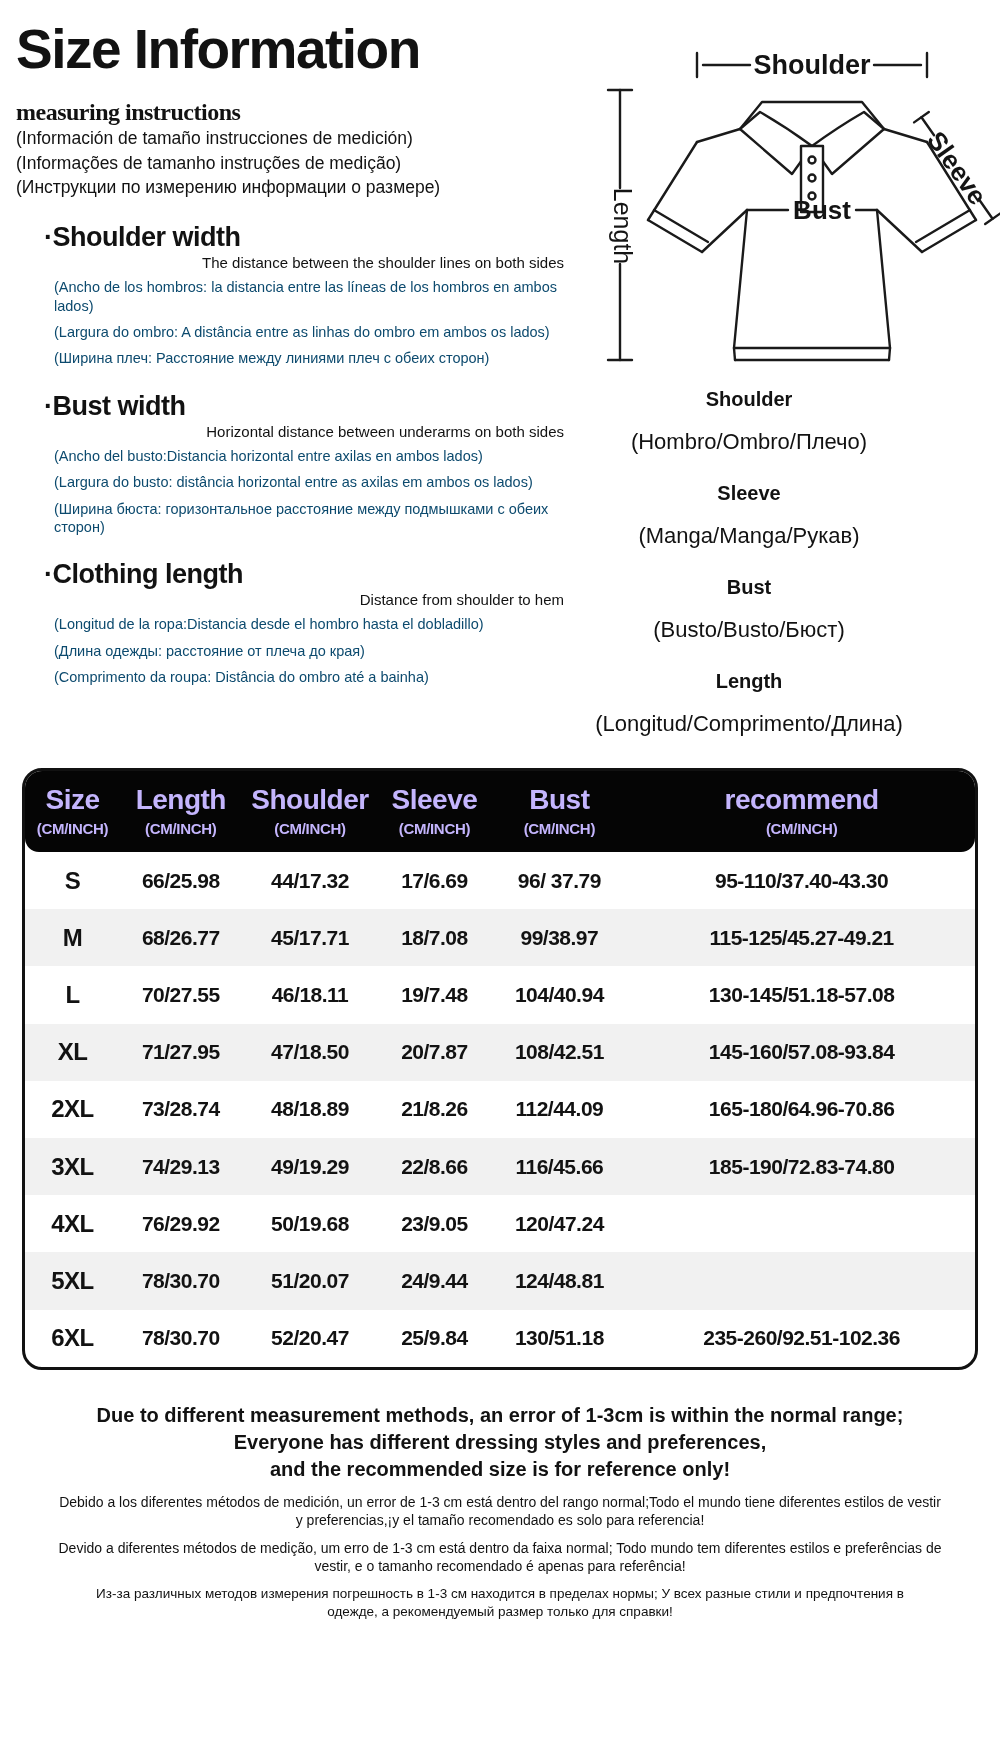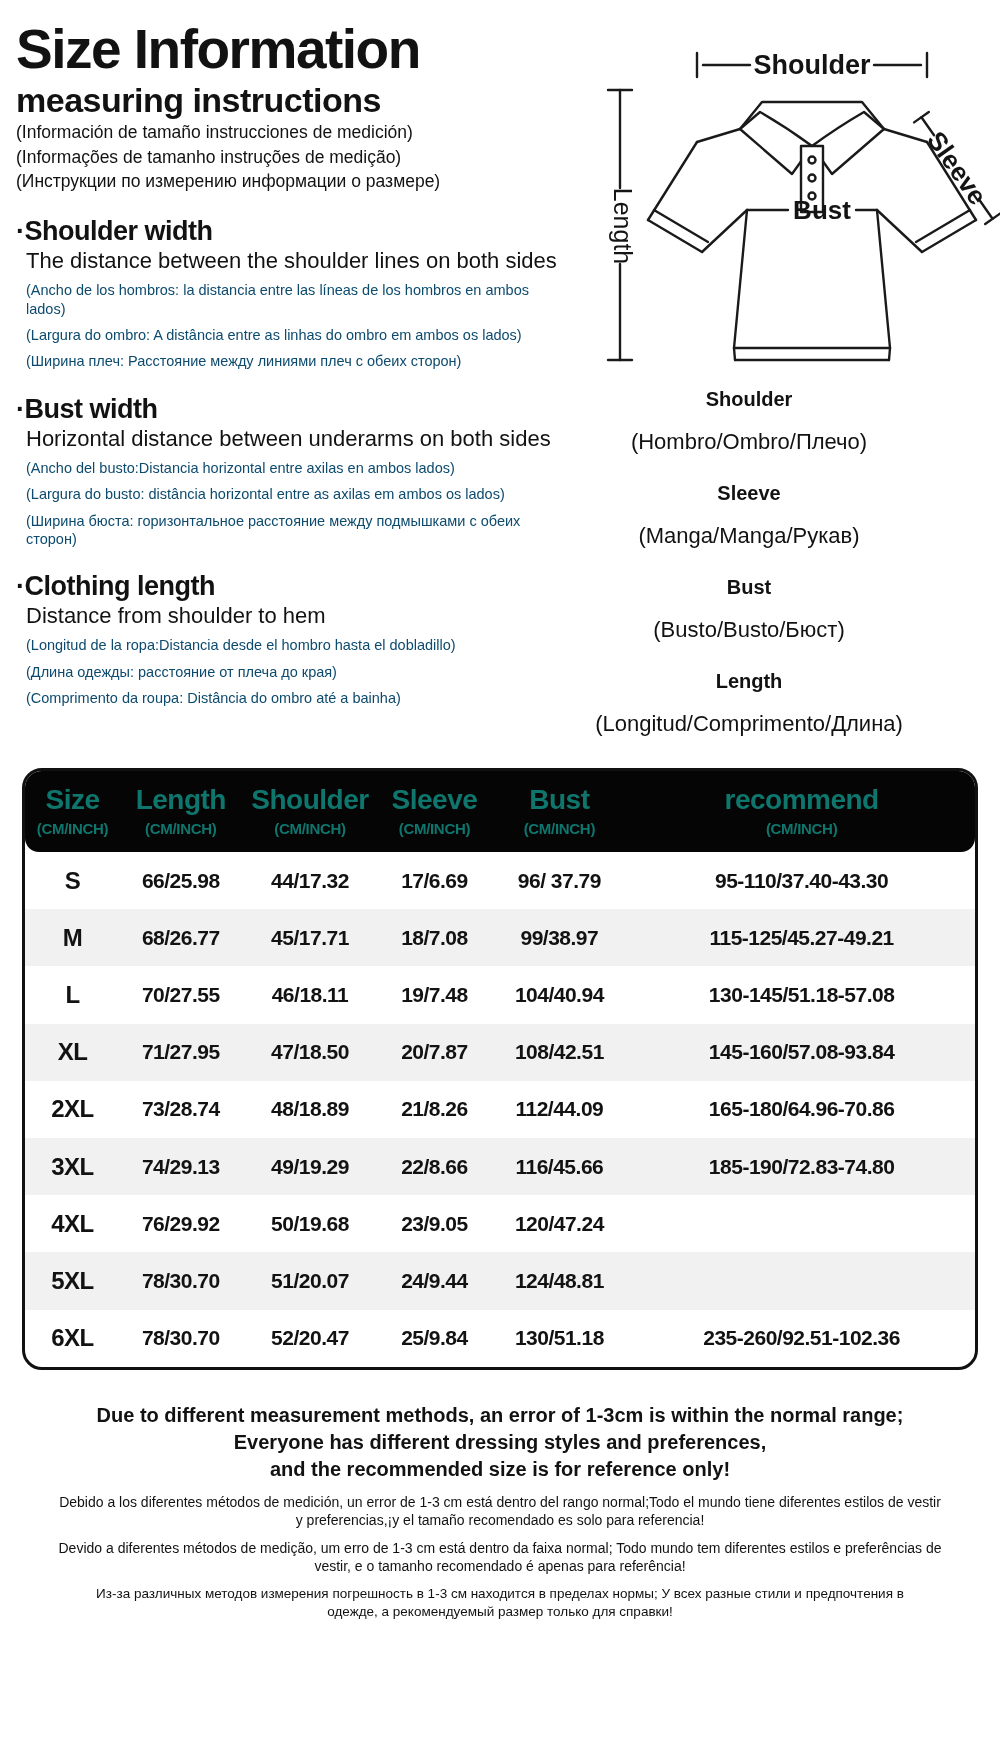--- a/index.html
+++ b/index.html
@@ -5,38 +5,38 @@
   * { margin:0; padding:0; box-sizing:border-box; }
   body { background:#ffffff; font-family:"Liberation Sans", sans-serif; color:#121212; }
   .page { width:1000px; height:1737px; background:#fff; overflow:hidden; position:relative; }
 
   
   .top { display:flex; height:748px; padding:20px 0 0 16px; }
   .left-col { width:548px; flex:none; }
   .right-col { flex:1; padding-top:0; }
 
   .title { font-size:55px; font-weight:bold; letter-spacing:-1.5px; line-height:1.08; }
-  .subtitle { font-size:34px; font-weight:bold; letter-spacing:-0.5px; margin-top:2px; }
+  .subtitle { font-size:24px; font-weight:bold; letter-spacing:-0.5px; margin-top:20px;font-family:Liberation Serif, serif; }
   .title-trans p { font-size:17.5px; line-height:1.33; margin-top:1px; }
 
-  .section { margin-top:23px; }
+  .section { margin-top:23px;margin-left:28px; }
   .section h3 { font-size:27px; font-weight:bold; letter-spacing:-0.5px; }
-  .section .desc { font-size:22px; margin:1px 0 7px 10px; }
+  .section .desc { font-size:15px; margin:1px 0 7px 10px;text-align:right; }
   .section .trans p { font-size:14.5px; line-height:1.27; margin:0 0 8px 10px; max-width:505px; color:#0c4a6e; }
 
   .diagram-wrap { width:440px; }
   .legend { width:370px; text-align:center; margin-top:12px; }
   .legend-item { margin-bottom:27px; }
   .legend-item .term { font-size:20px; font-weight:bold; }
   .legend-item .tr { font-size:22px; margin-top:18px; }
 
   
   .size-table { width:956px; margin:20px auto 0; border:3px solid #111; border-radius:20px; overflow:hidden; background:#fff; }
   .tgrid { display:grid; grid-template-columns:10% 12.8% 14.4% 11.8% 14.5% 36.5%; align-items:center; }
-  .thead { background:#050505; color:#0f766e; border-radius:14px; padding:13px 0 15px; }
+  .thead { background:#050505; color:#c4b5fd; border-radius:14px; padding:13px 0 15px; }
   .thead .col { text-align:center; }
   .thead .col-title { font-size:28px; font-weight:bold; letter-spacing:-0.5px; }
   .thead .col-unit { font-size:15px; font-weight:bold; margin-top:4px; letter-spacing:-0.3px; }
   .trow { height:57.2px; }
   .trow.alt { background:#f1f1f1; }
   .tc { text-align:center; font-size:21px; font-weight:bold; letter-spacing:-0.5px; white-space:nowrap; }
   .tc.size { font-size:24px; }
 
   
   .footer { margin-top:32px; text-align:center; }

